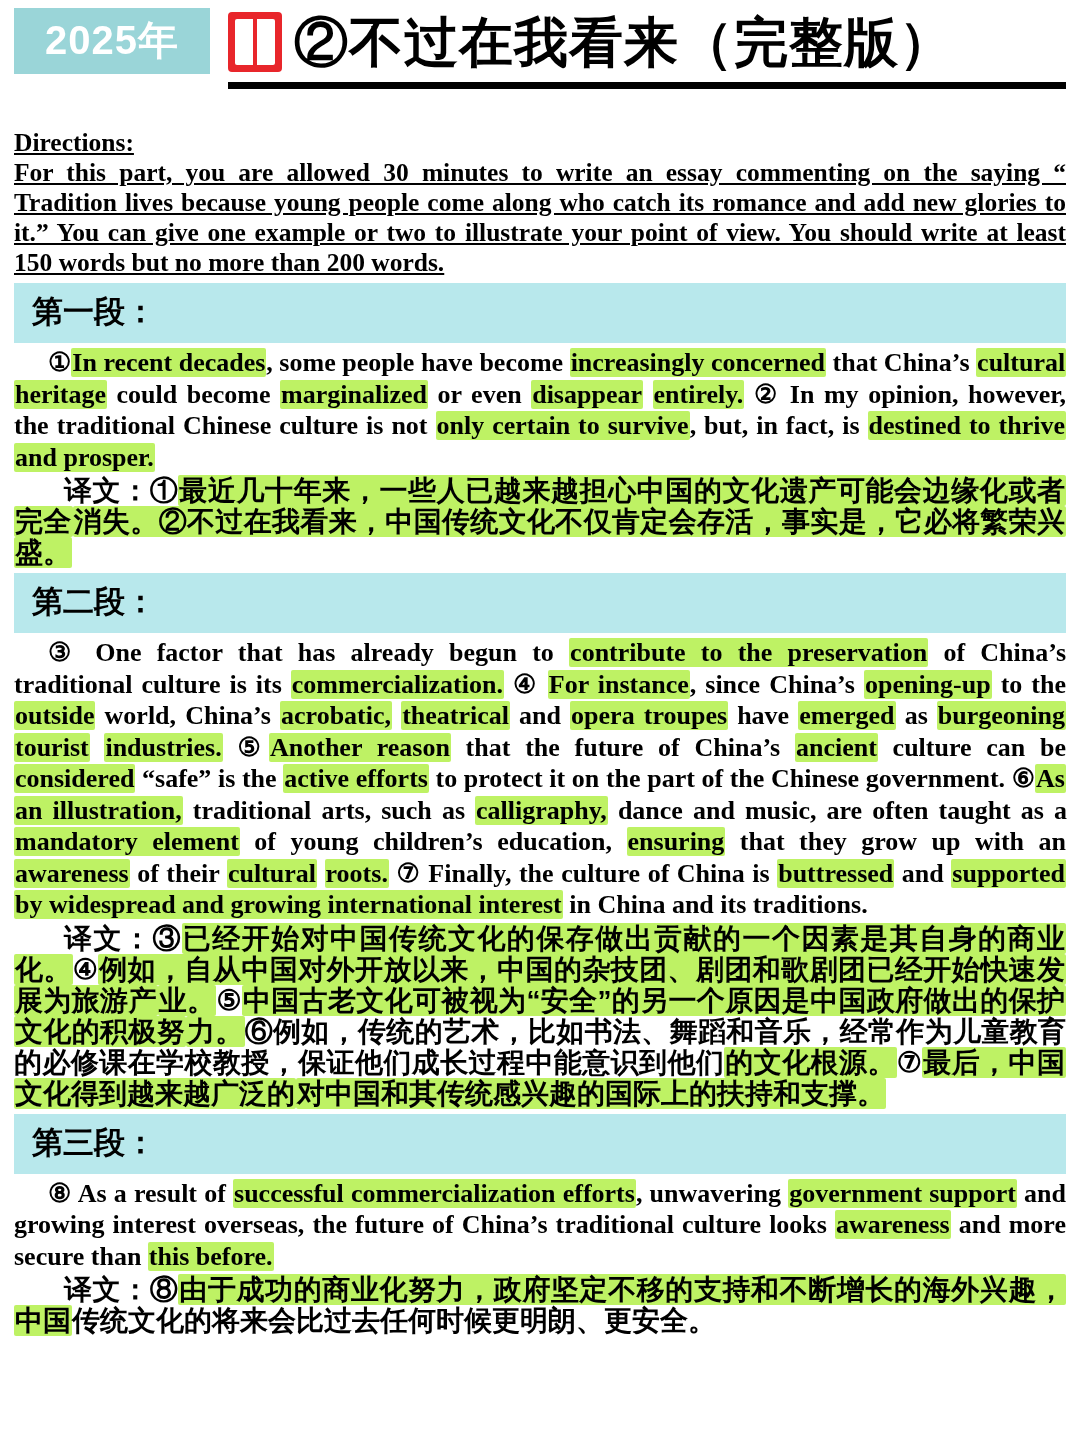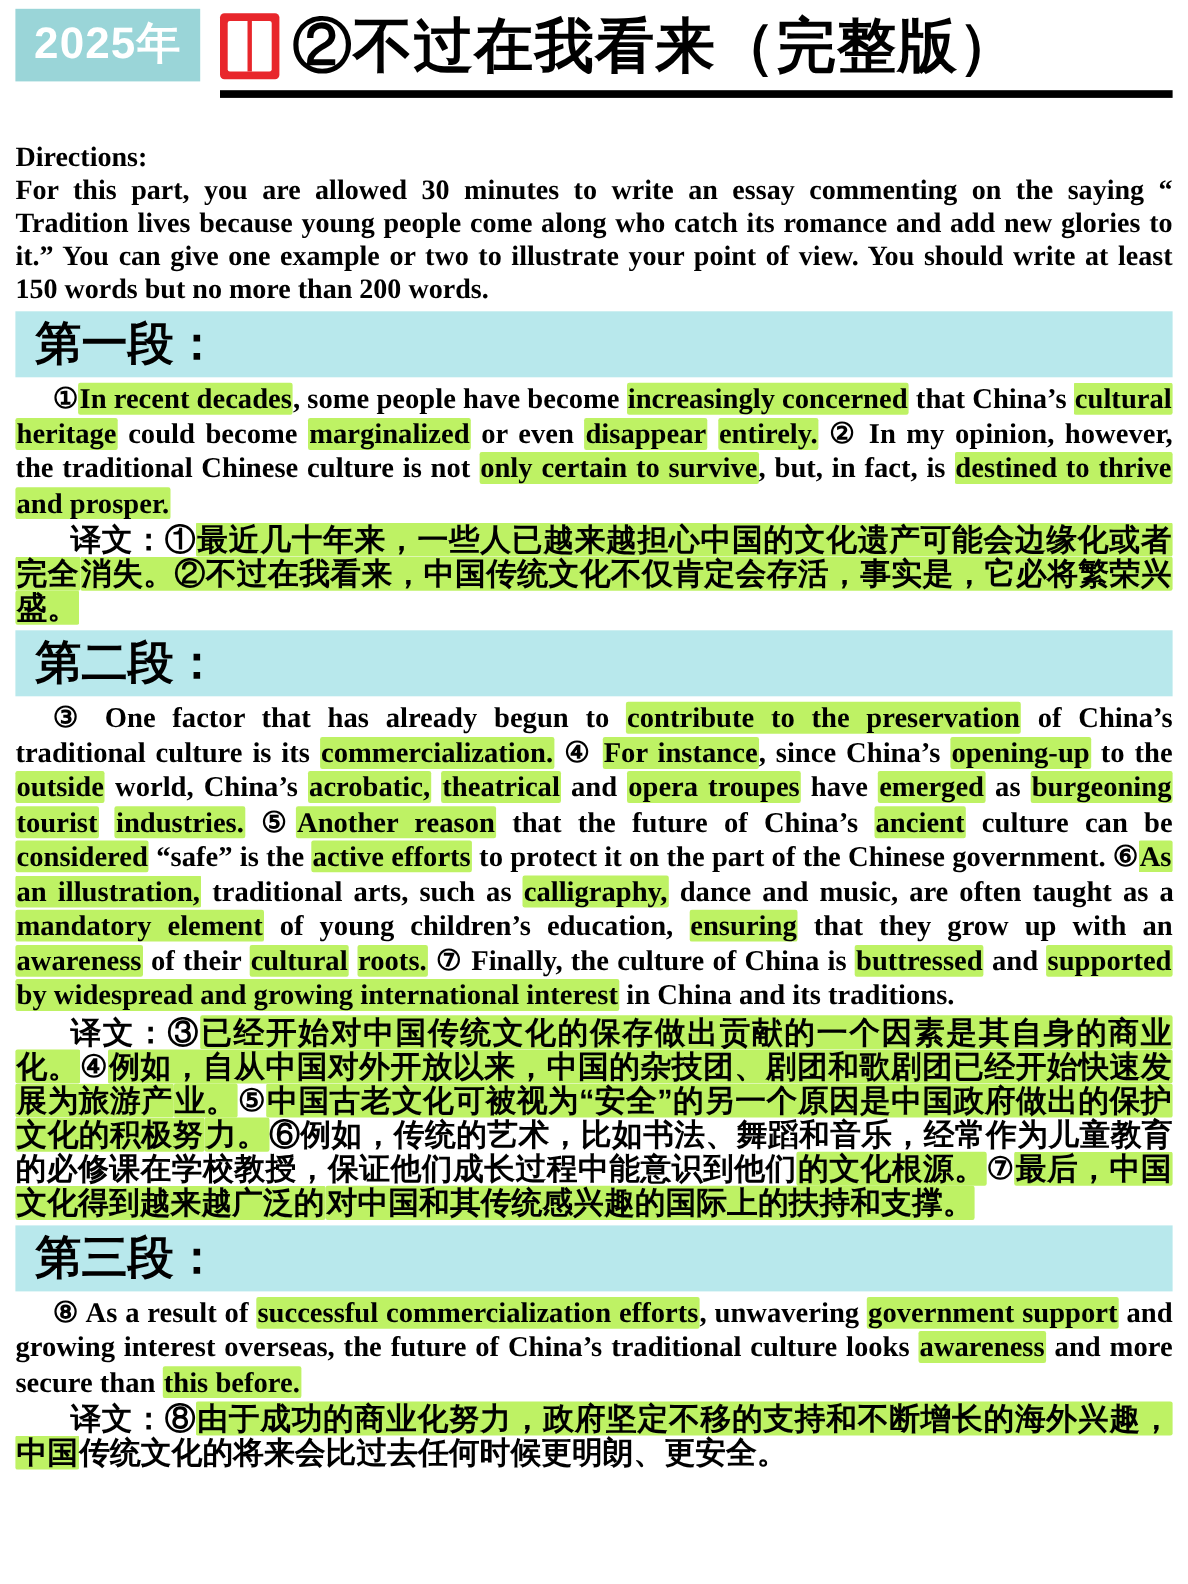--- a/index.html
+++ b/index.html
@@ -27,21 +27,21 @@
   .date-badge {
     background: #9ad5d8;
     color: #ffffff;
     font-family: "Liberation Sans", sans-serif;
     font-weight: bold;
     font-size: 40px;
     line-height: 52px;
     padding: 6px 10px 8px 10px;
     text-align: center;
     letter-spacing: 1px;
-    width: 168px;
+    width: 196px;
     box-sizing: border-box;
   }
   .title-wrap {
     flex: 1;
     display: flex;
     flex-direction: column;
     justify-content: flex-start;
     margin-left: 18px;
     position: relative;
     padding-top: 4px;
@@ -110,31 +110,32 @@
     box-sizing: border-box;
   }
 
   
   .directions {
     font-size: 25.5px;
     line-height: 30px;
     text-align: justify;
     font-weight: bold;
     letter-spacing: 0px;
+    text-decoration: underline;
   }
   .directions .lead {
     display: block;
   }
 
   
   .para-banner {
     background: #b8e8ec;
     font-family: "Liberation Sans", sans-serif;
     font-weight: bold;
-    font-size: 42px;
+    font-size: 31px;
     line-height: 52px;
     padding: 3px 0 5px 18px;
     margin: 5px 0 4px 0;
     width: 100%;
     box-sizing: border-box;
   }
 
   
   .en-body {
     font-size: 26px;

